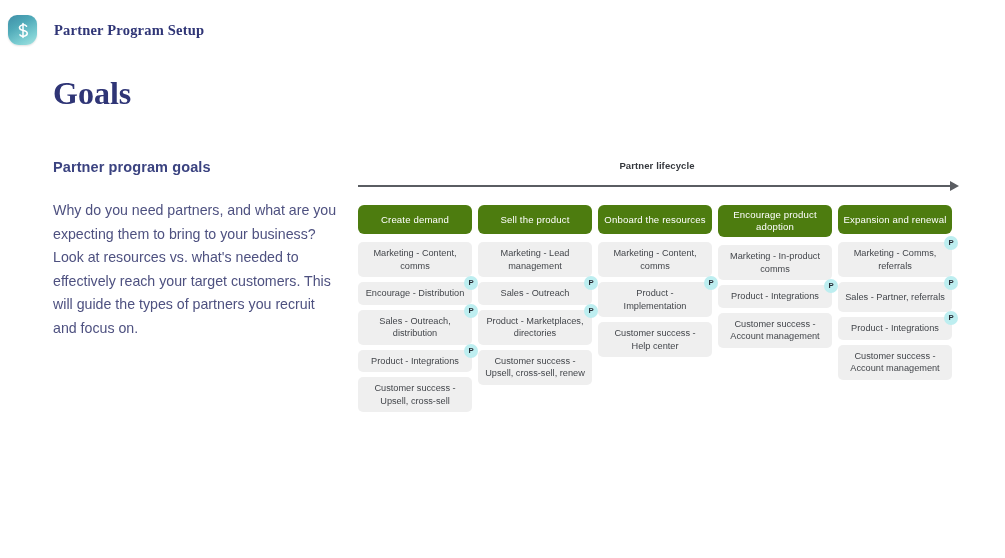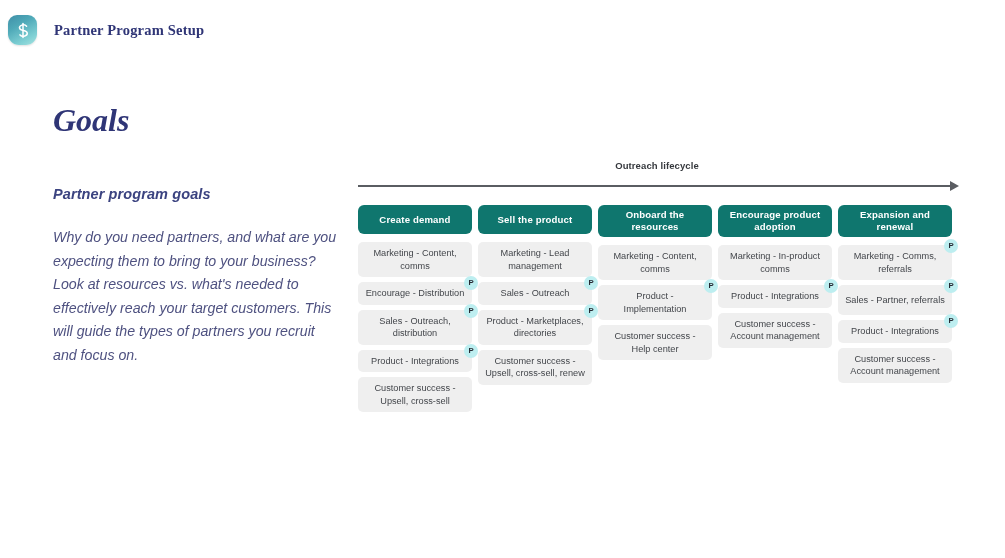--- a/index.html
+++ b/index.html
@@ -46,23 +46,22 @@
     font-size: 14.5px;
     color: #2f3576;
     letter-spacing: .2px;
     white-space: nowrap;
   }
 
   
   .left-col {
     position: absolute;
     left: 53px;
-    top: 103px;
+    top: 76px;
     width: 290px;
-    font-style: italic;
   }
   .page-title {
     font-family: "Liberation Serif", serif;
     font-weight: bold;
     font-size: 32px;
     color: #2f3576;
     line-height: 1.1;
     margin: 0;
   }
   .section-title {
@@ -120,25 +119,25 @@
   .columns {
     display: flex;
     gap: 6px;
     margin-top: 14px;
   }
   .col {
     width: 114px;
     flex: none;
   }
   .col-head {
-    background: #0f766e;
+    background: #4d7c0f;
     color: #ffffff;
     border-radius: 6px;
     font-size: 9.6px;
-    font-weight: bold;
+    font-weight: normal;
     letter-spacing: .15px;
     text-align: center;
     min-height: 29px;
     padding: 4px 5px;
     display: flex;
     align-items: center;
     justify-content: center;
     line-height: 12px;
   }
   .cells { margin-top: 8px; }
@@ -186,21 +185,21 @@
   <div class="app-title">Partner Program Setup</div>
 </div>
 
 <div class="left-col">
   <h1 class="page-title">Goals</h1>
   <div class="section-title">Partner program goals</div>
   <div class="body-copy">Why do you need partners, and what are you expecting them to bring to your business? Look at resources vs. what's needed to effectively reach your target customers. This will guide the types of partners you recruit and focus on.</div>
 </div>
 
 <div class="matrix">
-  <div class="axis-label">Outreach lifecycle</div>
+  <div class="axis-label">Partner lifecycle</div>
   <div class="axis-line">
     <div class="shaft"></div>
     <div class="head"></div>
   </div>
   <div class="columns" id="columns">
       <div class="col">
         <div class="col-head">Create demand</div>
         <div class="cells">
           <div class="cell two-line">
             <span>Marketing - Content, comms</span>

